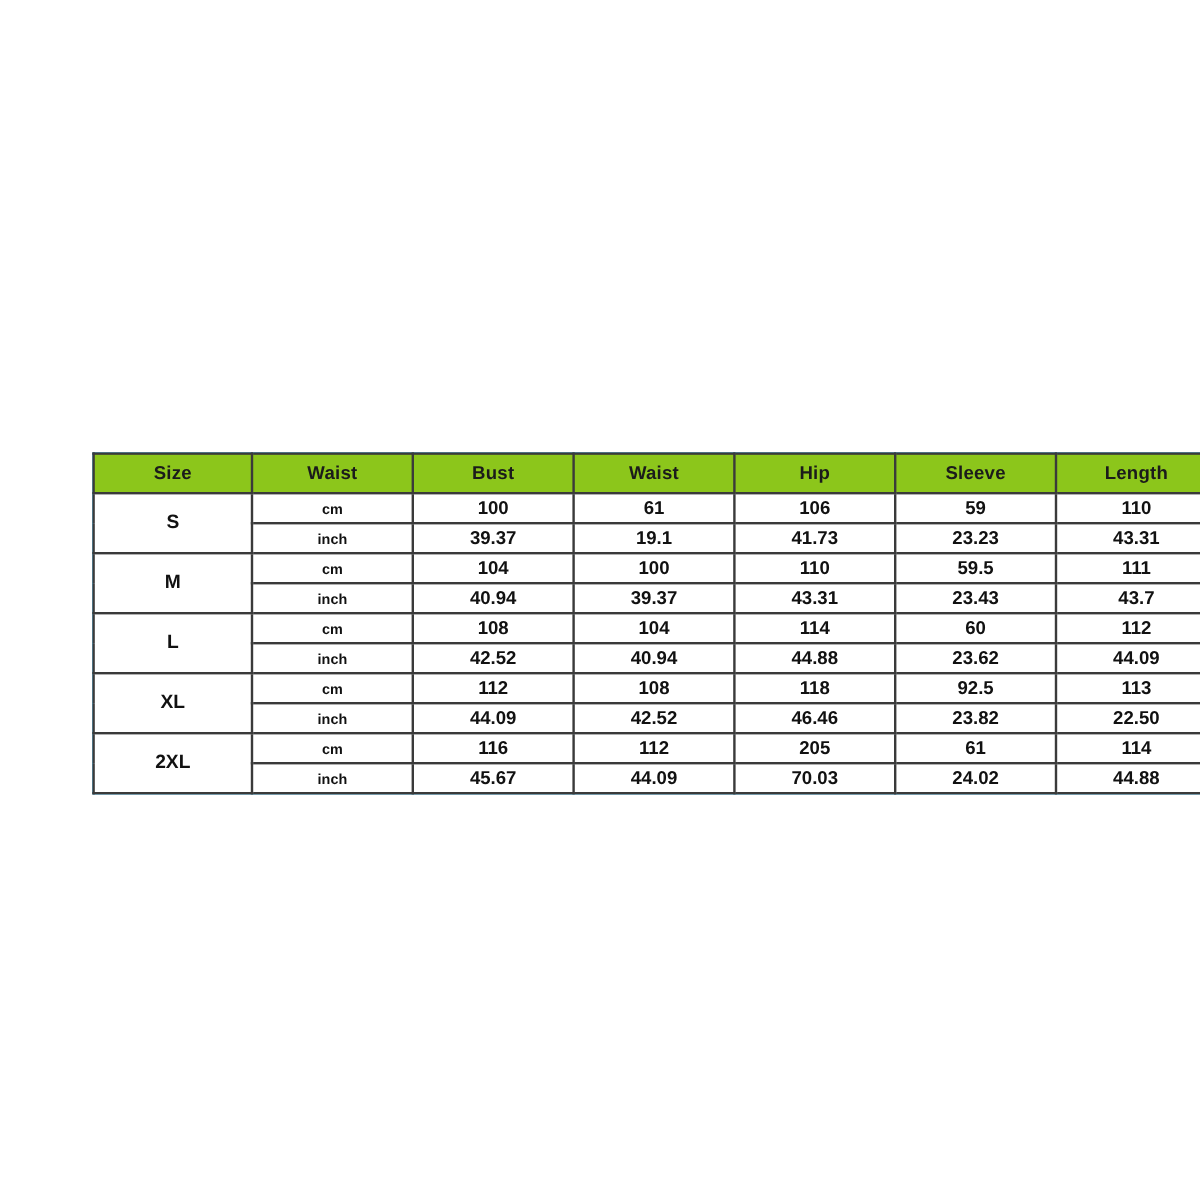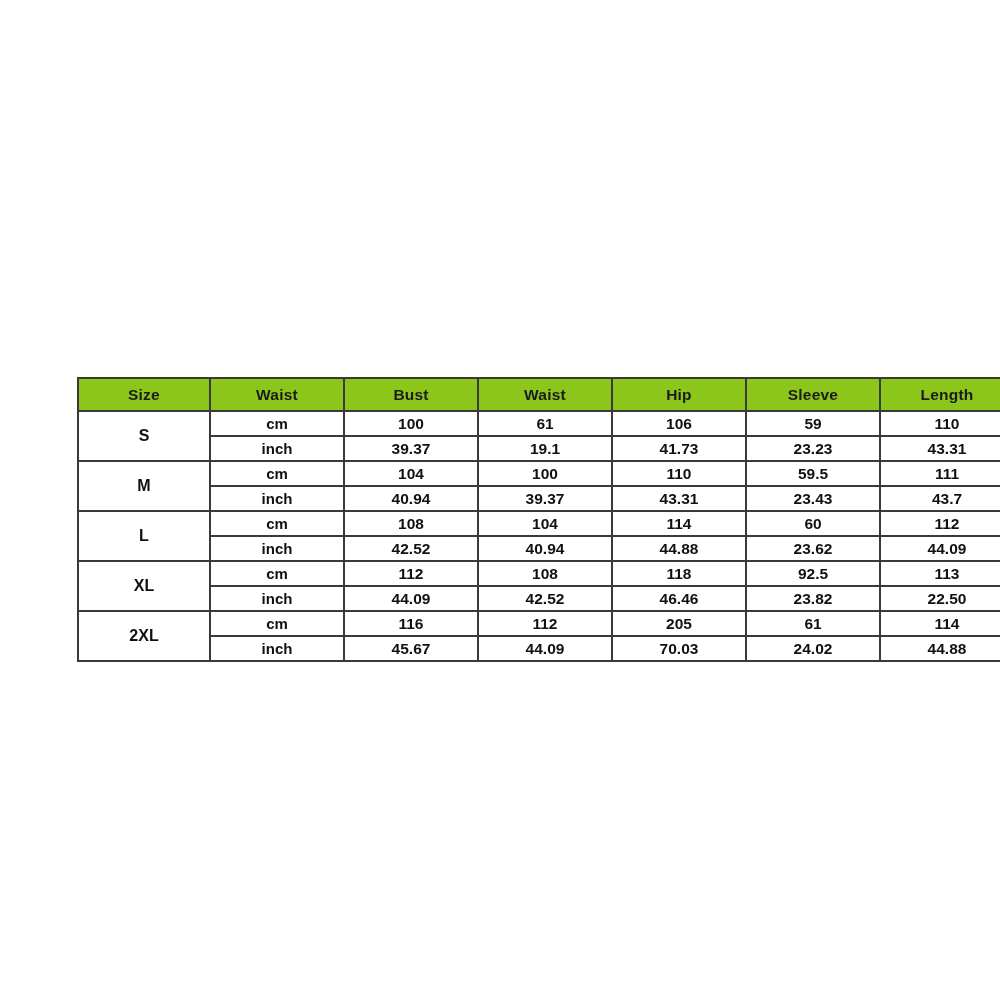--- a/index.html
+++ b/index.html
@@ -62,21 +62,21 @@
   table.size-chart tbody td {
     height: 23px;
     font-size: 15.5px;
   }
 
   table.size-chart tbody td.size-cell {
     font-size: 16px;
   }
 
   table.size-chart tbody td.unit-cell {
-    font-size: 15px;
+    font-size: 12px;
   }
 </style>
 </head>
 <body>
 
 <div id="page">
 
   <div id="size-chart-wrap">
     <table class="size-chart">
       <colgroup>

